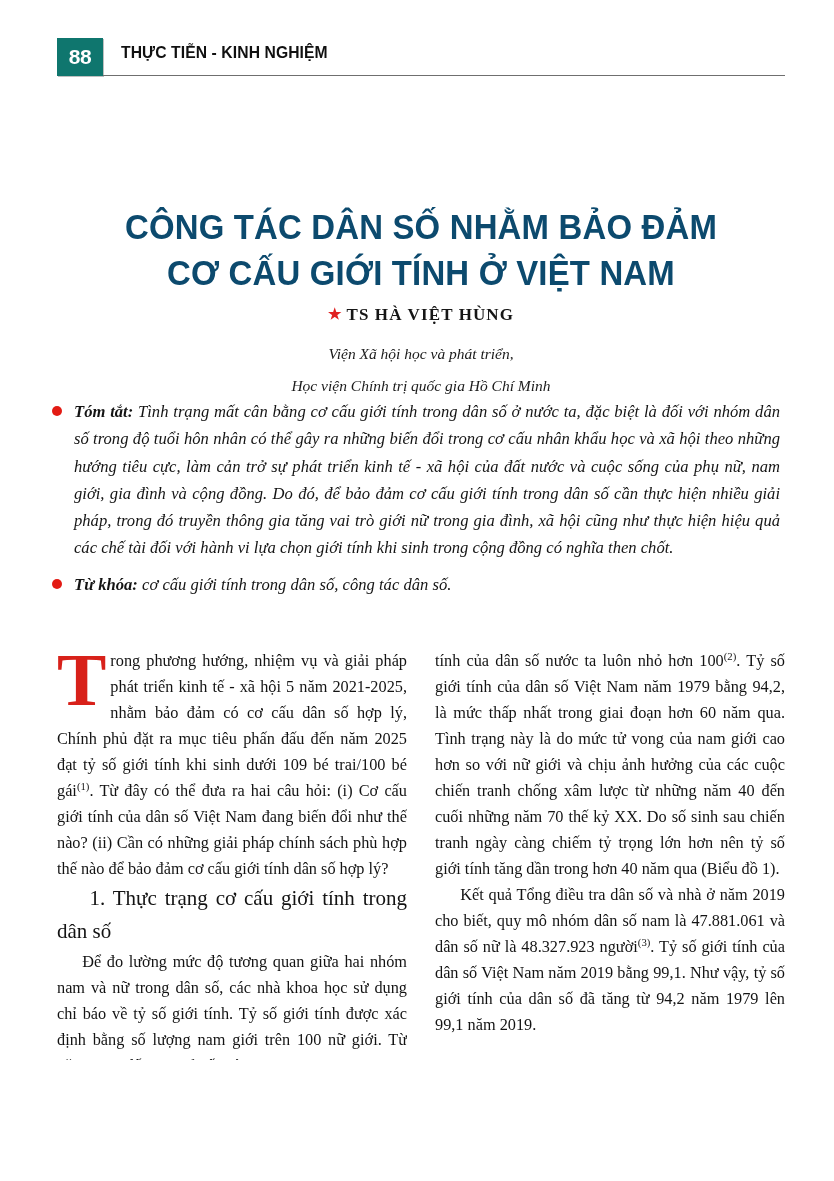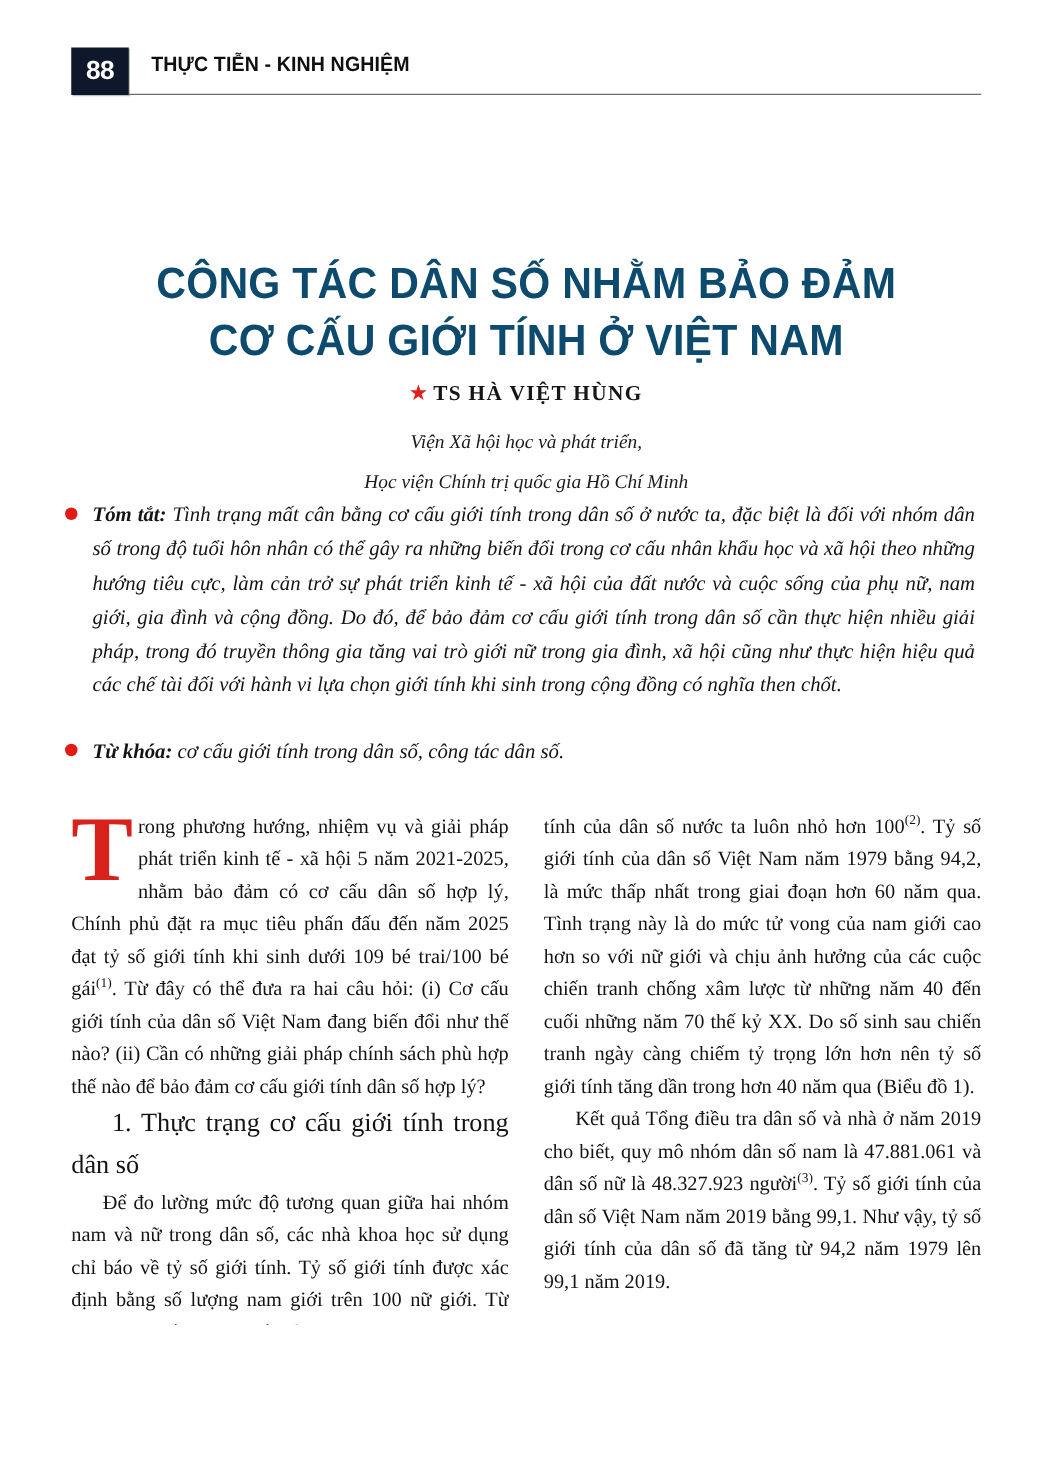--- a/index.html
+++ b/index.html
@@ -30,21 +30,21 @@
     left: 57px;
     right: 49px;
     height: 40px;
   }
   .folio-box {
     position: absolute;
     left: 0;
     top: 0;
     width: 46px;
     height: 38px;
-    background: #0f172a;
+    background: #0f766e;
     color: #ffffff;
     font-family: "Liberation Sans", "DejaVu Sans", sans-serif;
     font-weight: bold;
     font-size: 21px;
     line-height: 38px;
     text-align: center;
     letter-spacing: -0.5px;
     box-shadow: 1px 1px 0 rgba(0,0,0,0.25);
   }
   .section-kicker {
@@ -135,21 +135,21 @@
     position: relative;
     font-style: italic;
     font-size: 16.6px;
     line-height: 1.645;
     text-align: justify;
     color: #141414;
     margin: 0;
     padding-left: 22px;
     text-indent: 0;
   }
-  .lead-para + .lead-para { margin-top: 25px; }
+  .lead-para + .lead-para { margin-top: 9px; }
   .dot-icon {
     position: absolute;
     left: 0;
     top: 8px;
     width: 10px;
     height: 10px;
     border-radius: 50%;
     background: #e31b14;
   }
   .lead-label {

